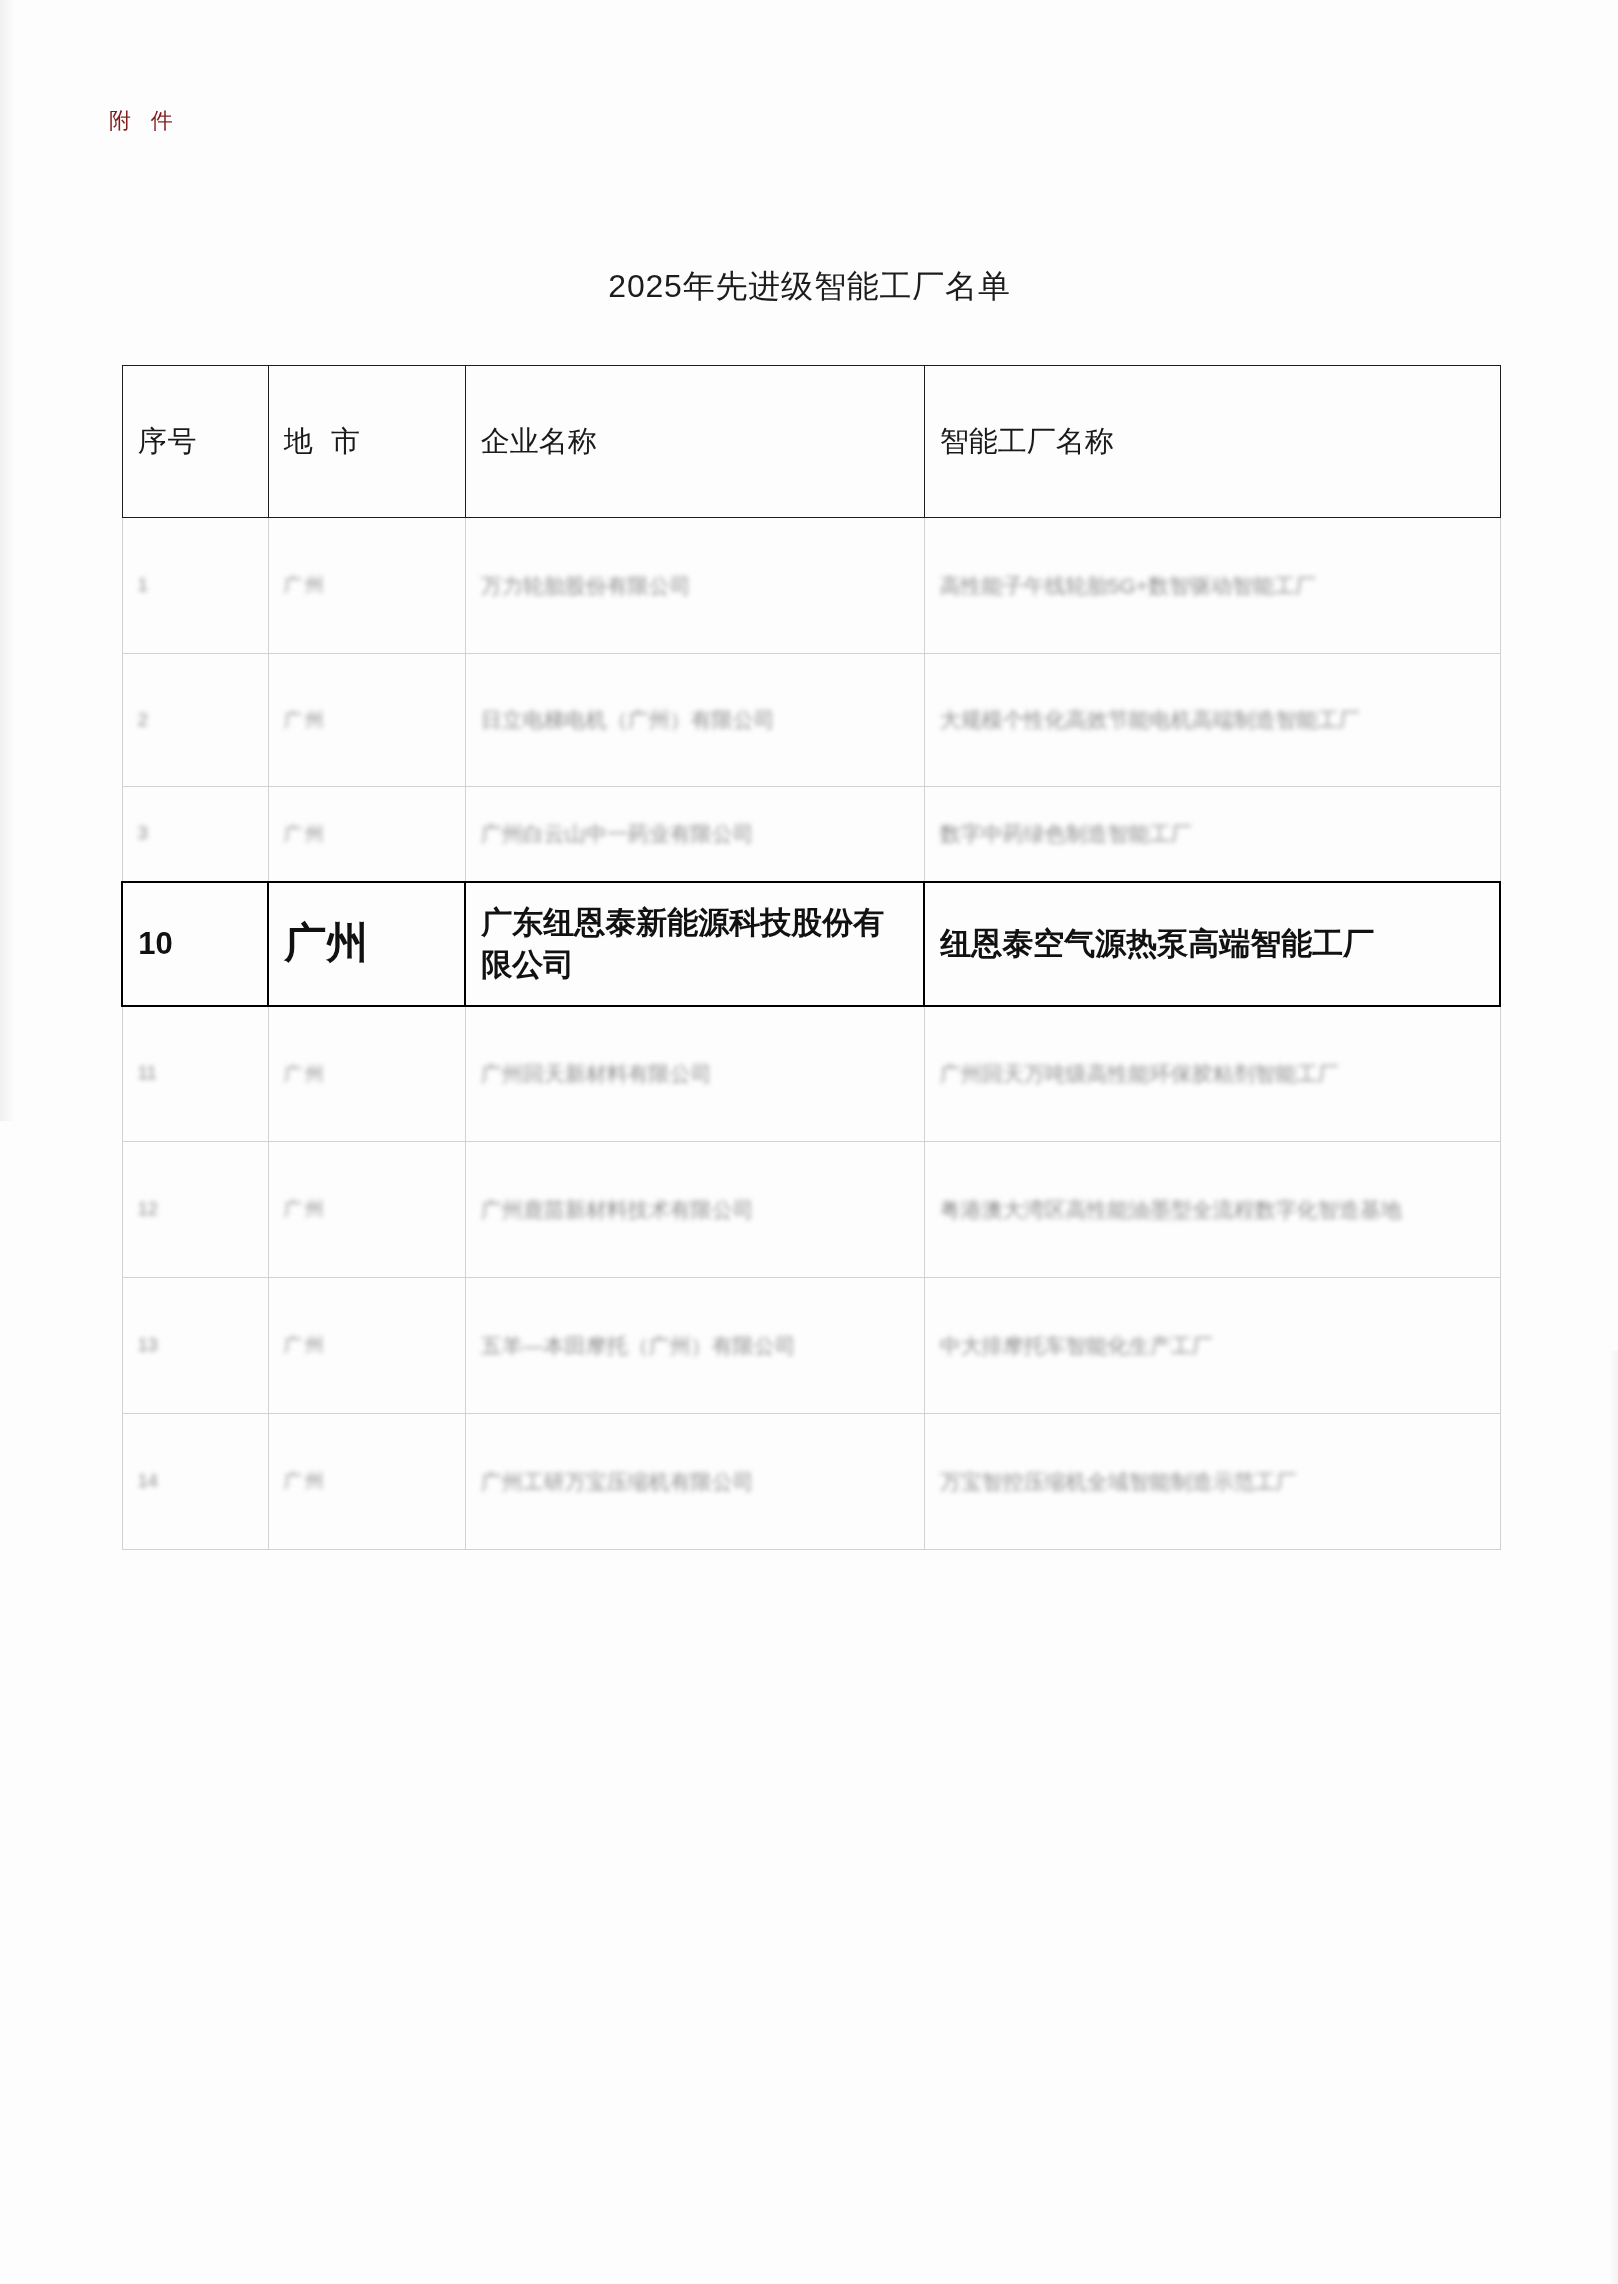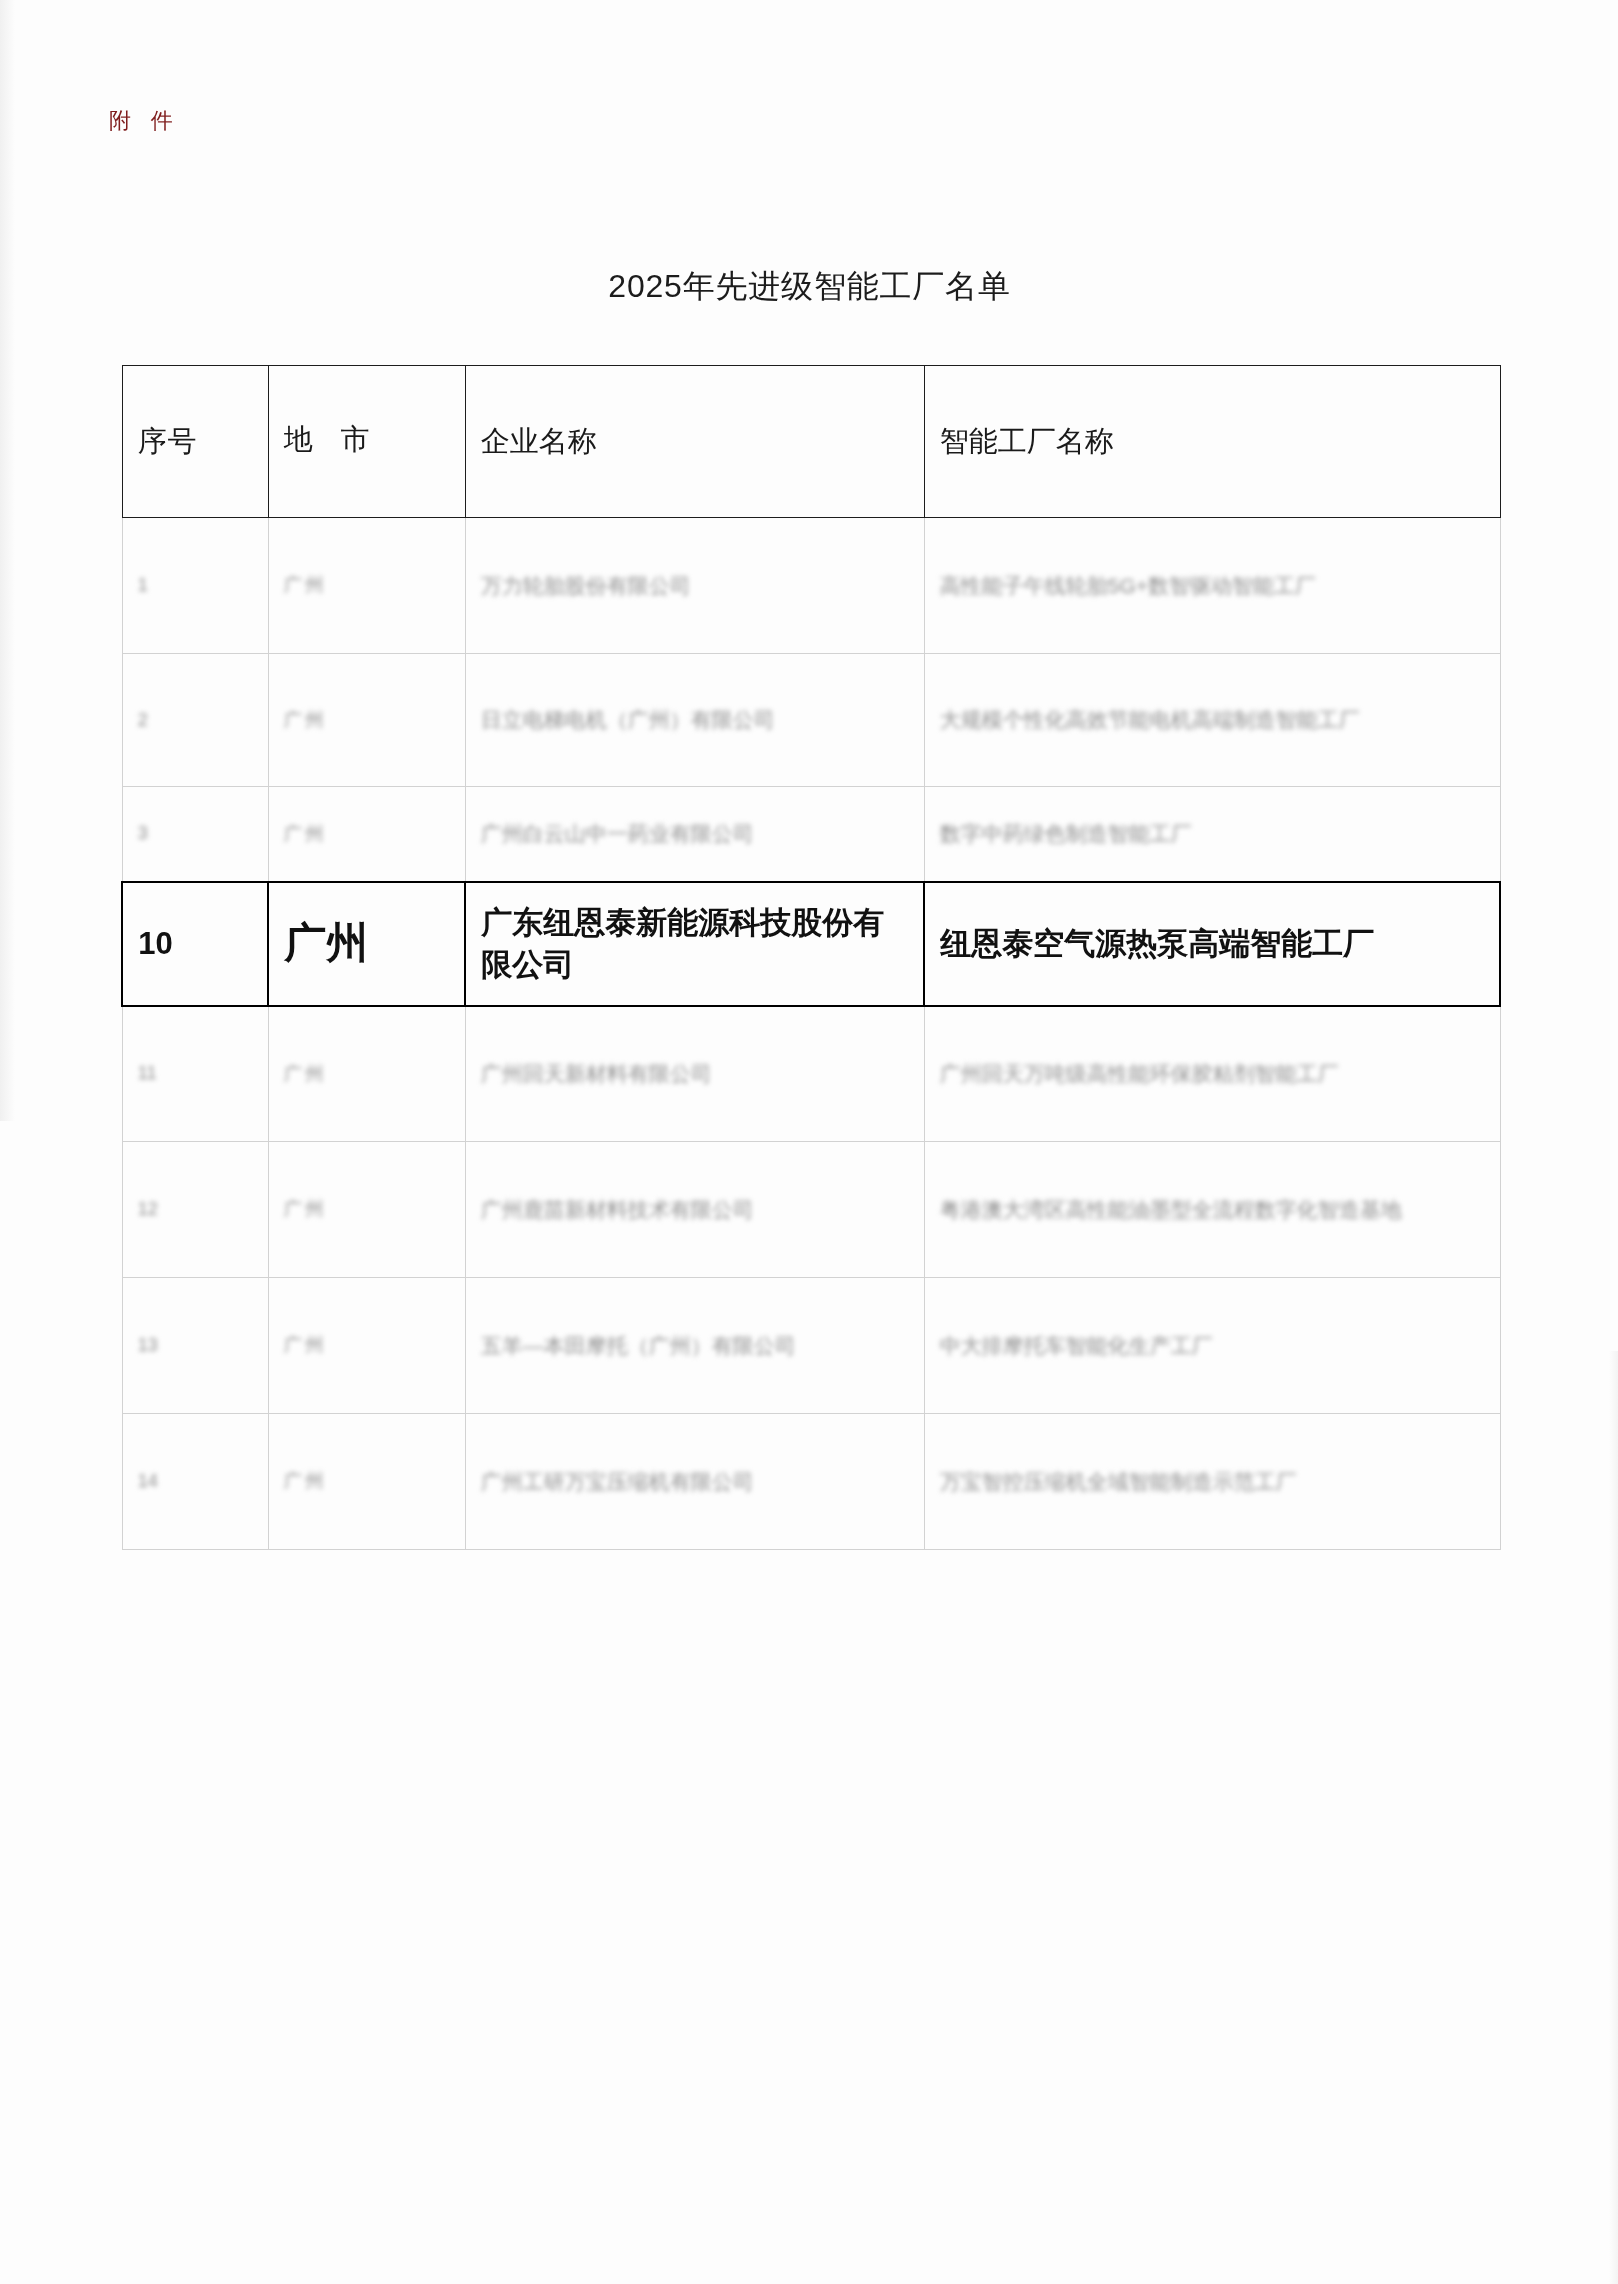--- a/index.html
+++ b/index.html
@@ -84,21 +84,21 @@
   }
   table.factory-table thead th {
     border-color: #1d1d1d;
     height: 127px;
     font-weight: normal;
     text-align: left;
     font-size: 29px;
     vertical-align: middle;
   }
   thead th.th-num { letter-spacing: 0.8px; }
-  thead th.th-city { letter-spacing: 5.1px; font-family: Liberation Mono, monospace; }
+  thead th.th-city { letter-spacing: 5.1px; }
 
   
   tr.blur td {
     color: #8d8d8d;
     filter: blur(2.7px);
     font-size: 21px;
     border-color: #d2d2d2;
   }
   tr.blur td.num { font-size: 18px; }
   tr.blur td.city { font-size: 18.7px; letter-spacing: 2.5px; }

